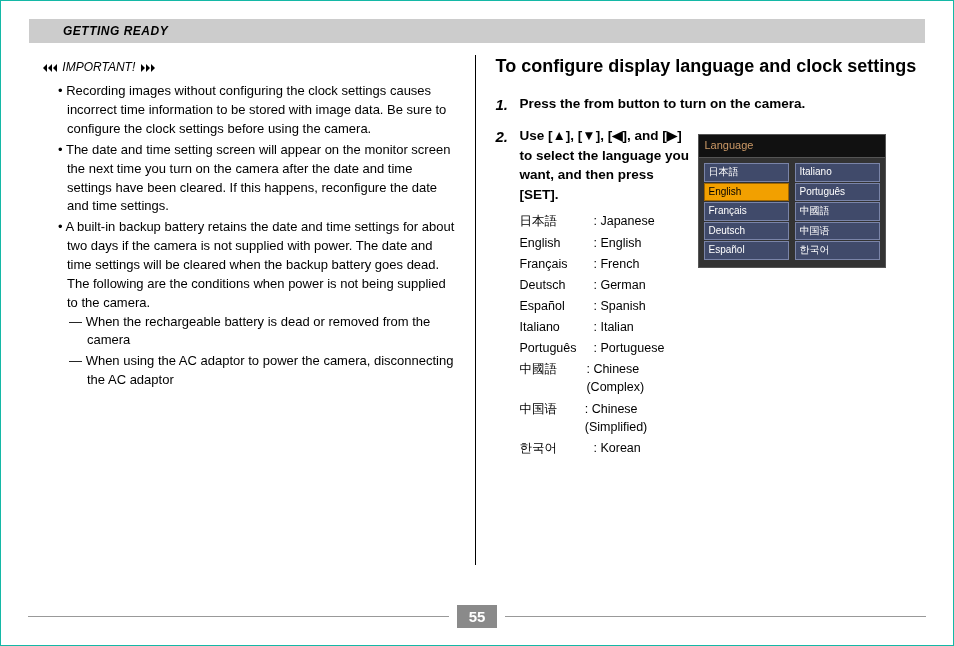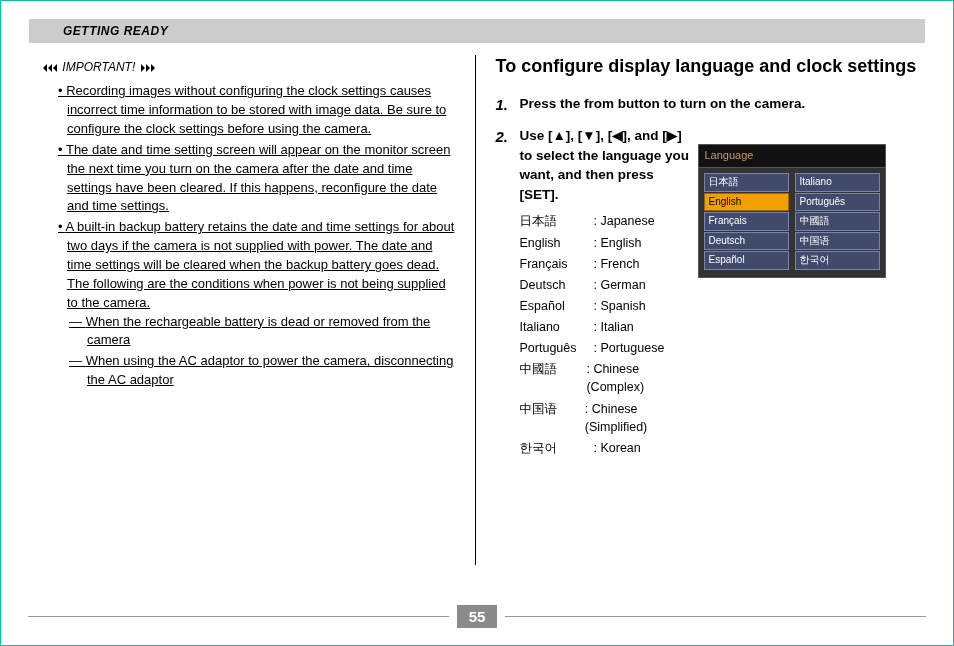--- a/index.html
+++ b/index.html
@@ -59,21 +59,20 @@
   }
   .bracket svg { display:block; }
   .bullets {
     margin: 0 0 0 38px;
     padding: 0;
     list-style: none;
   }
   .bullets > li {
     text-indent: -9px;
     margin-bottom: 2px;
-    text-decoration: underline;
   }
   .bullets > li::before {
     content: "• ";
   }
   .sub {
     margin: 0 0 0 18px;
     padding: 0;
     list-style: none;
   }
   .sub > li {
@@ -107,21 +106,21 @@
     margin-top: 8px;
     font-size: 12.5px;
     font-weight: normal;
   }
   .lang-table .row { display:flex; margin-bottom: 3px; }
   .lang-native { width: 74px; }
   .lang-en {}
   .menu-shot {
     width: 188px;
     margin-left: 8px;
-    margin-top: 18px;
+    margin-top: 8px;
   }
   .menu-title {
     background: #111;
     color: #c96;
     font-size: 11px;
     padding: 3px 6px;
     border: 1px solid #555;
     border-bottom: none;
   }
   .menu-body {

